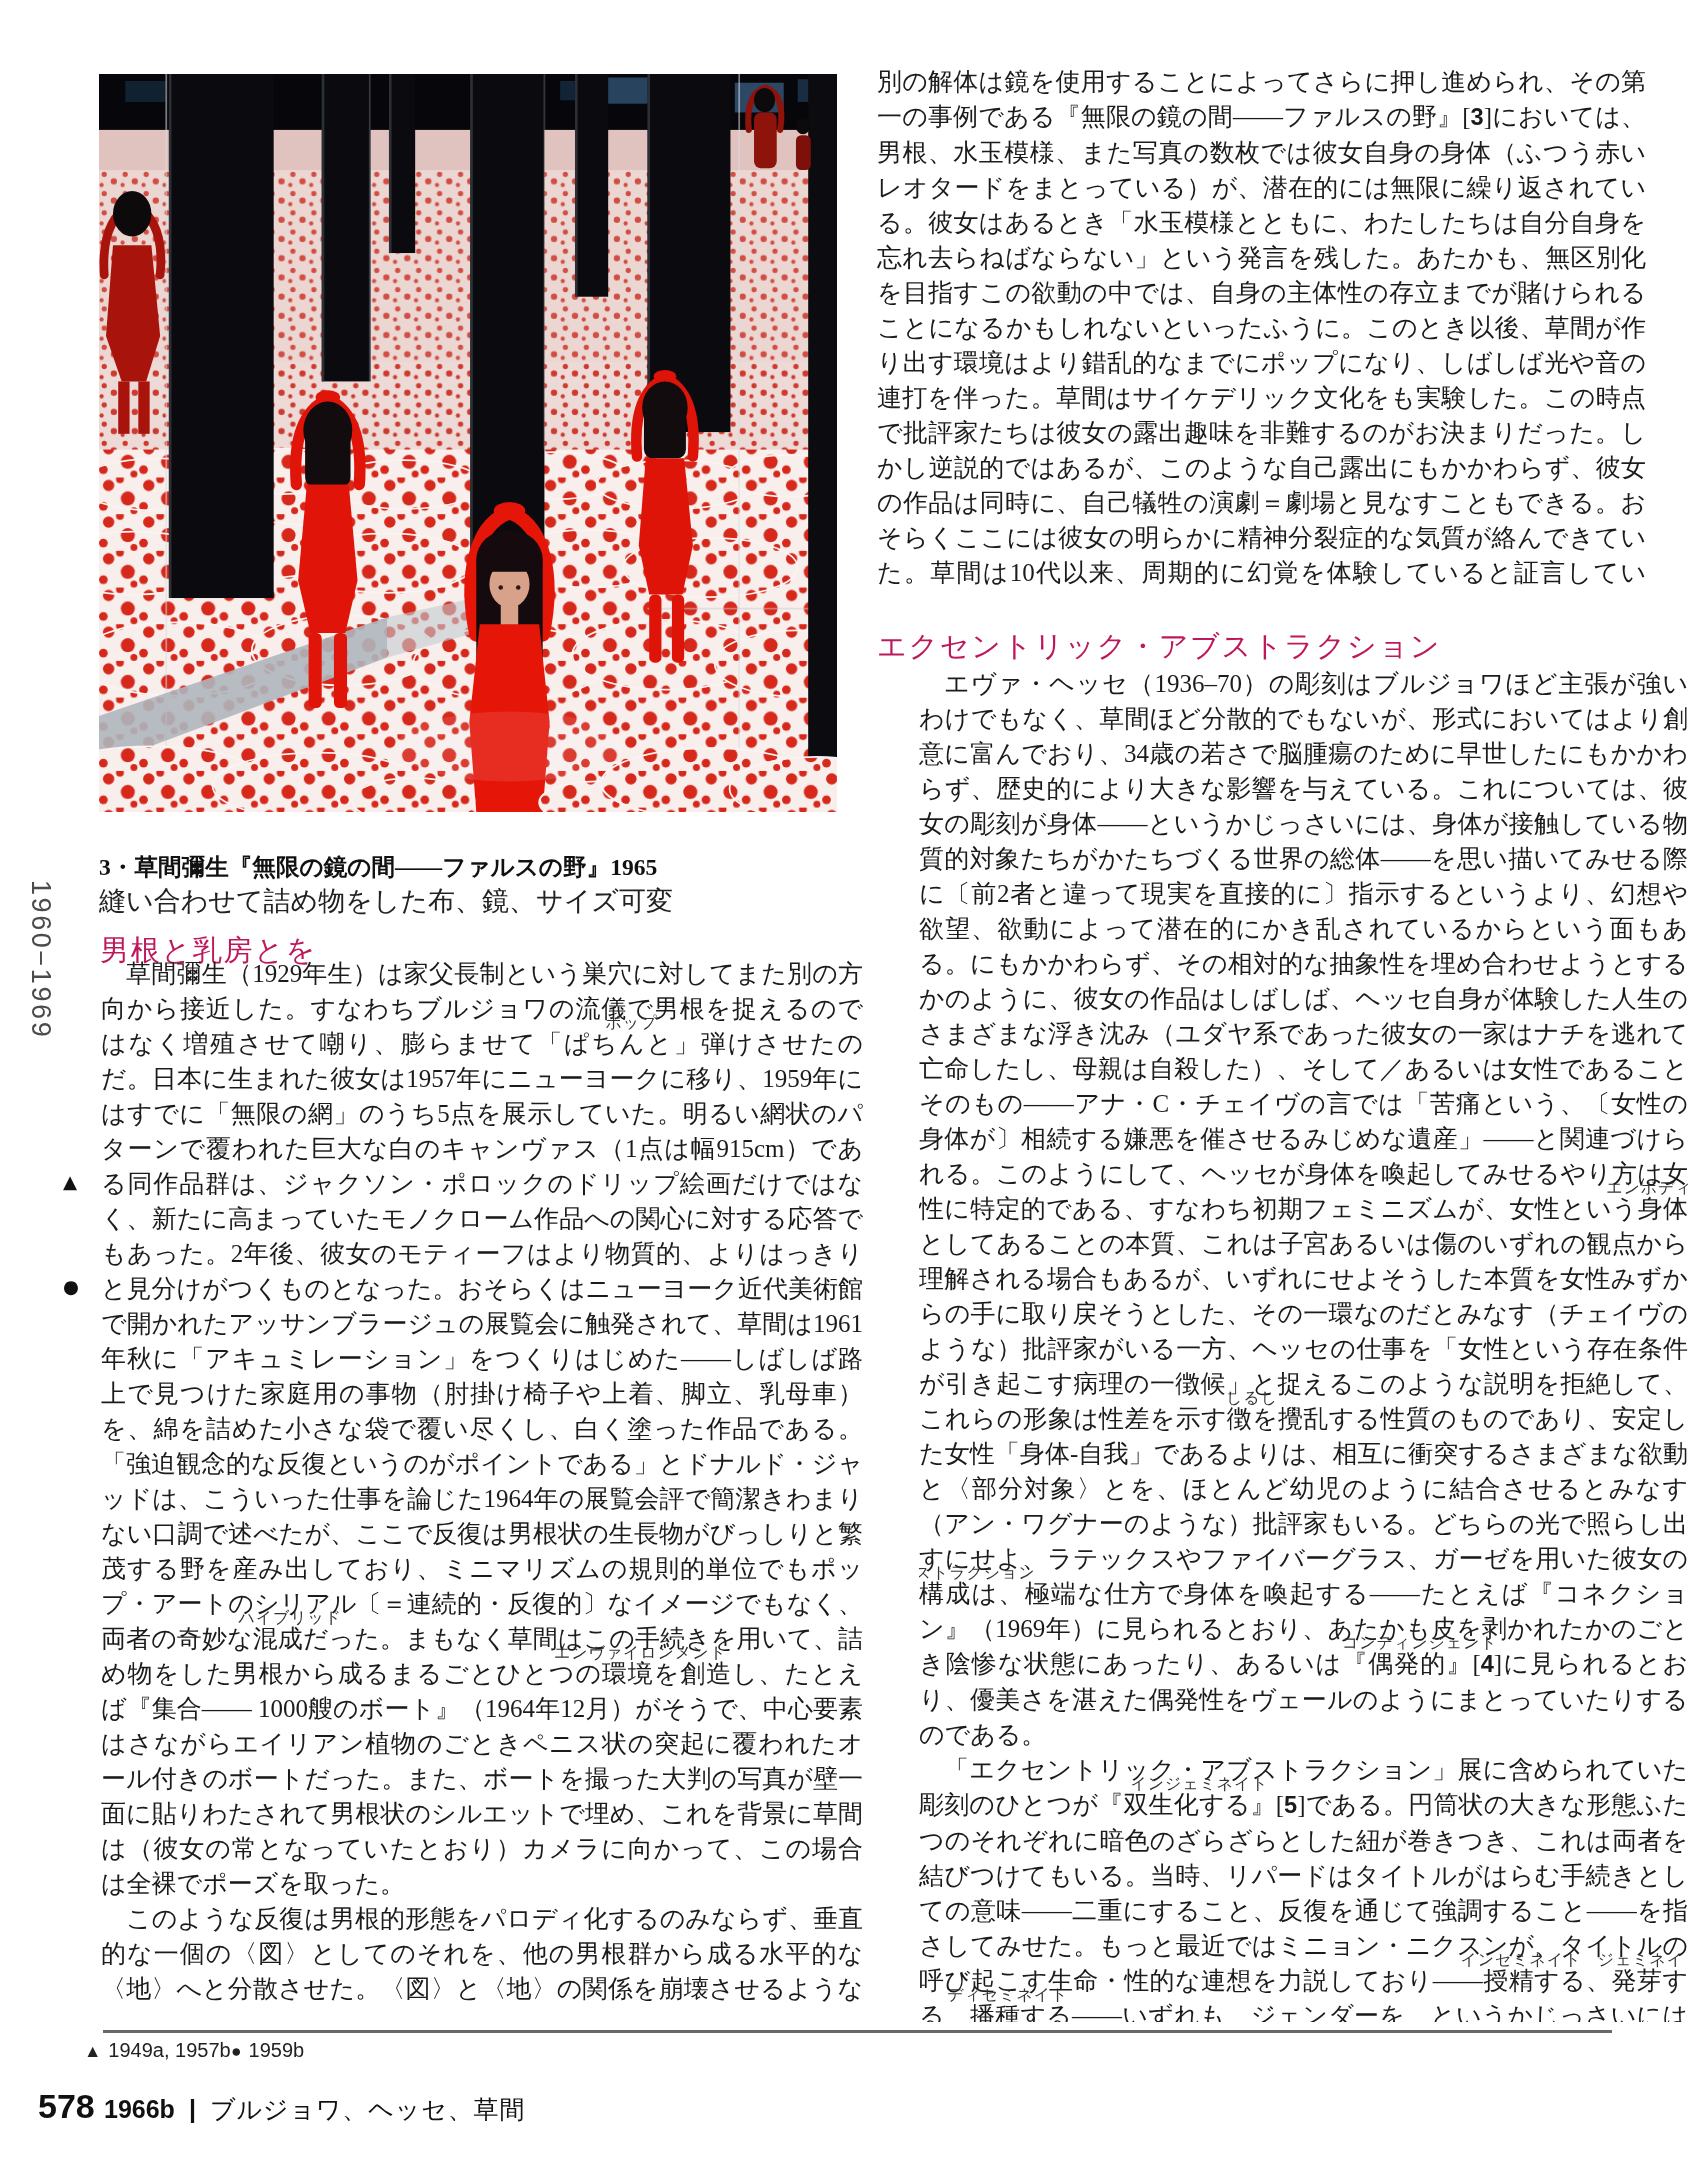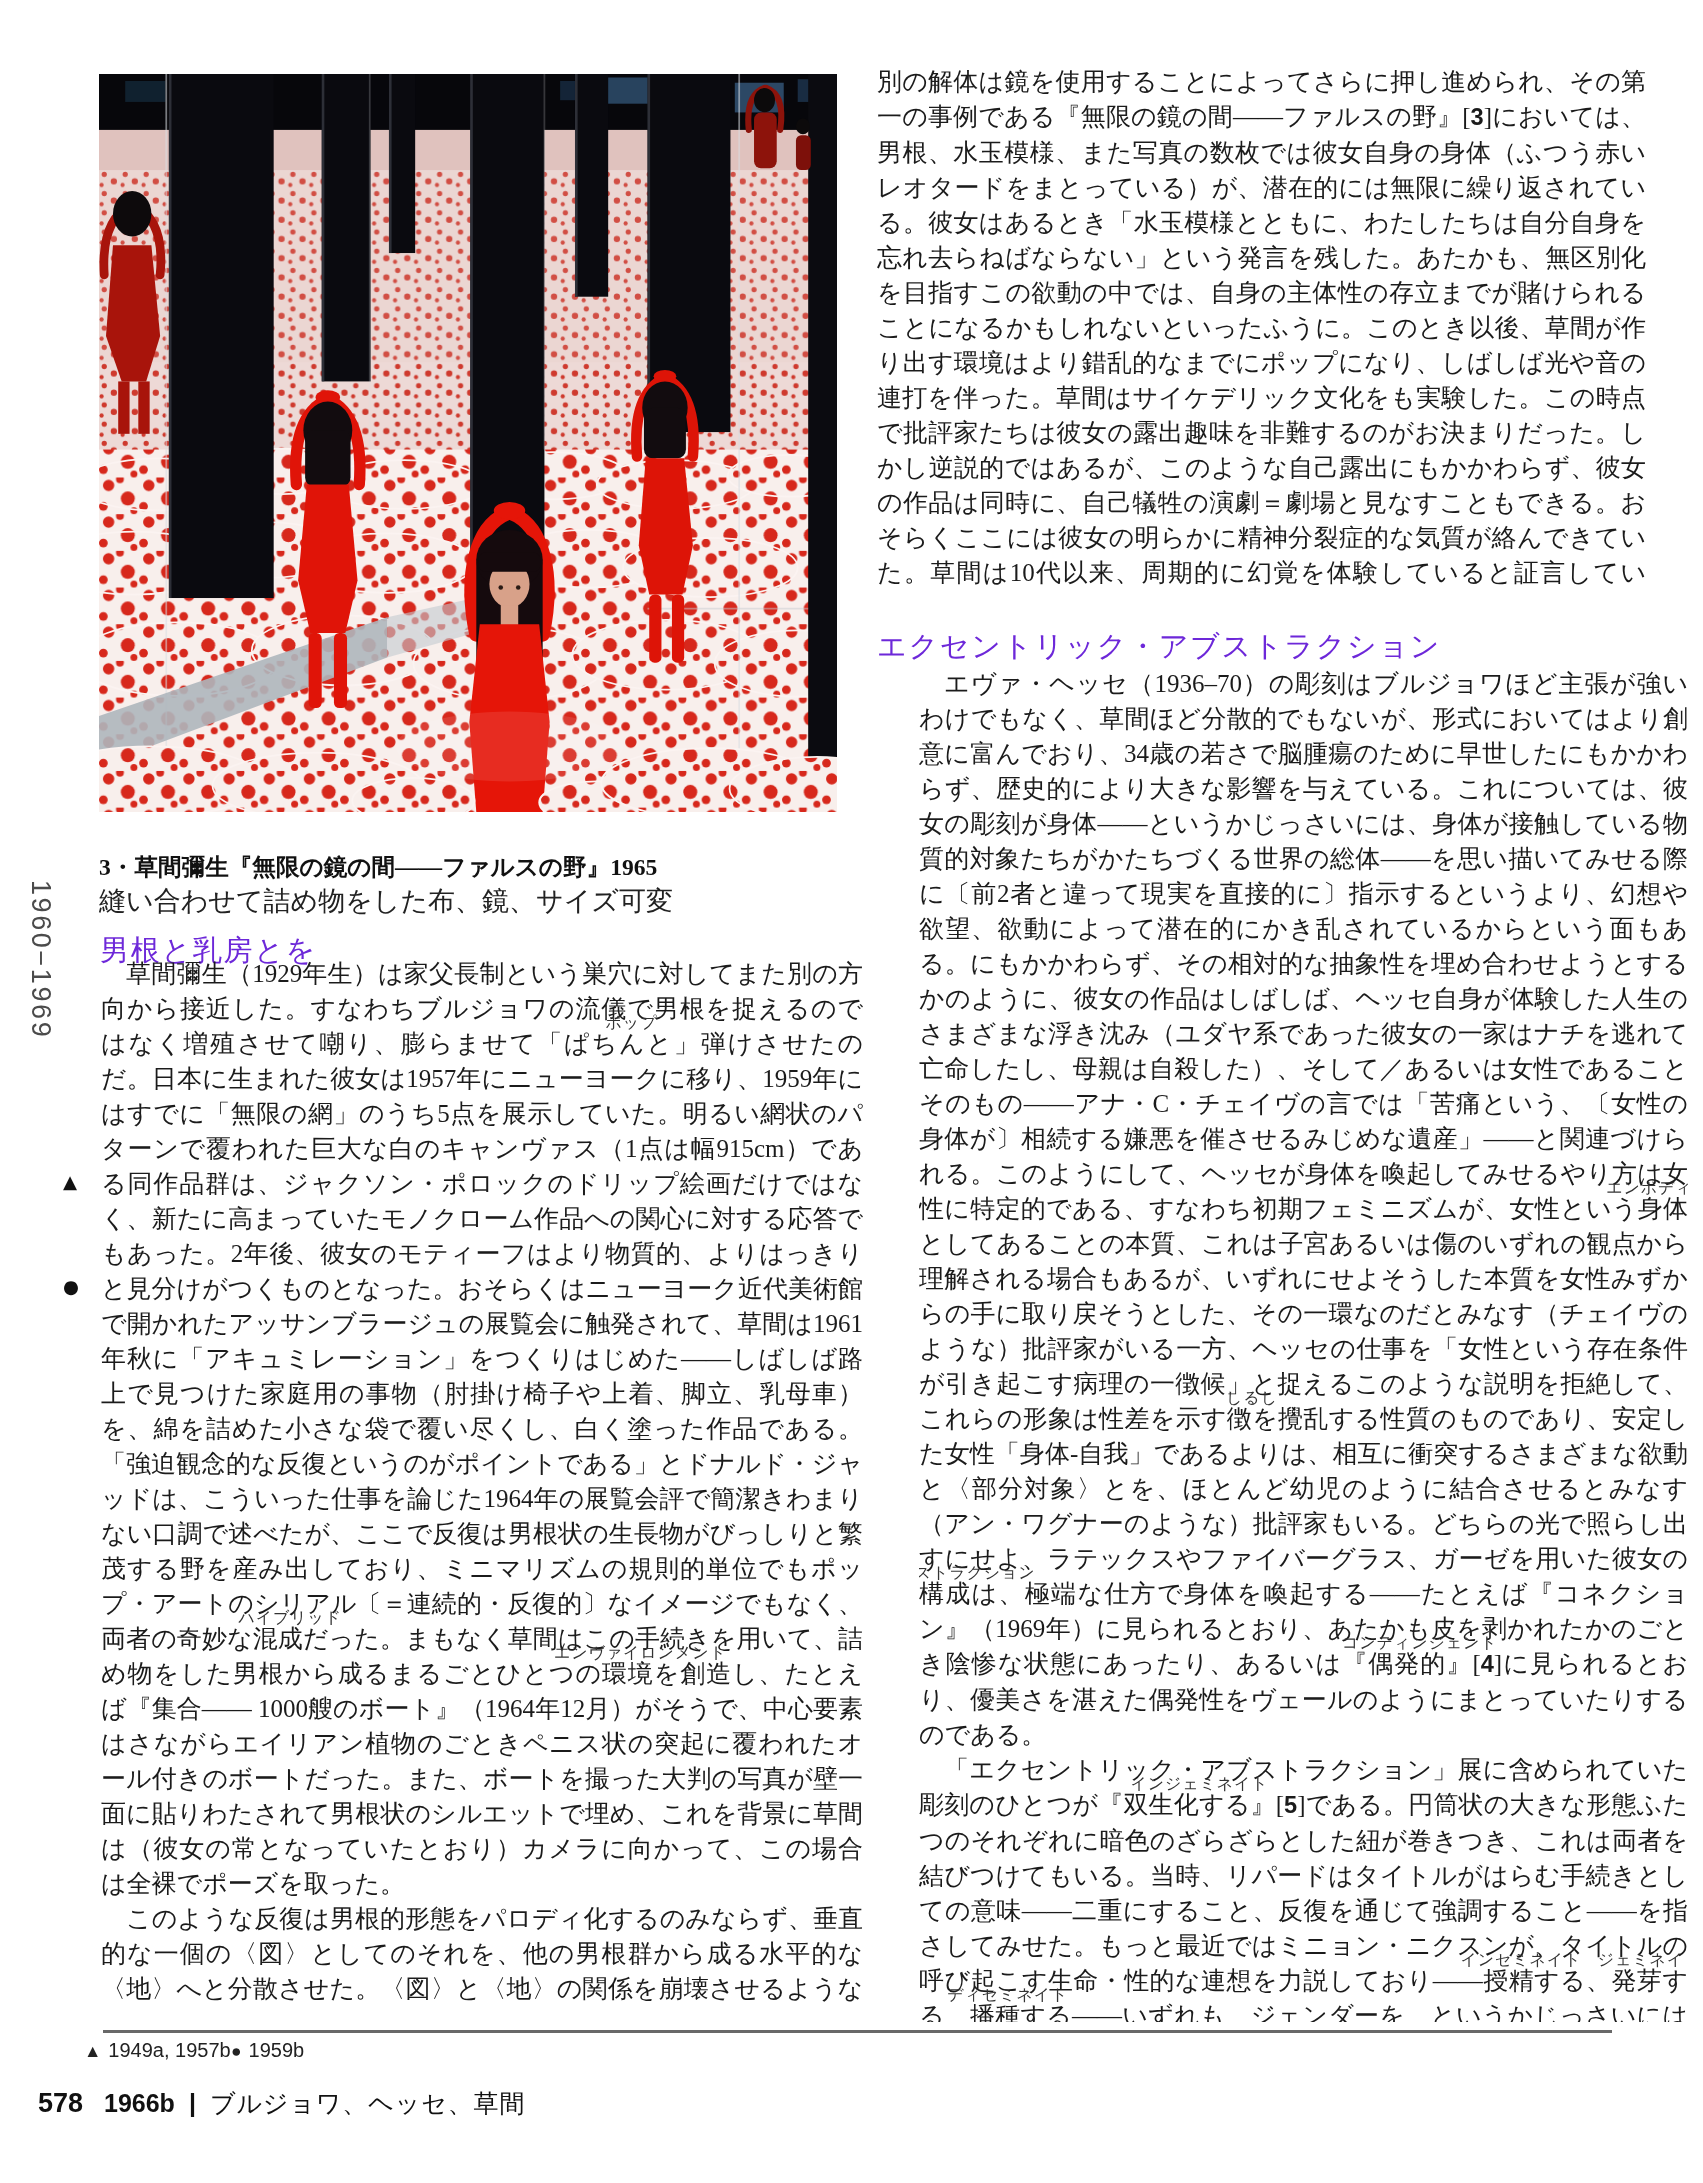--- a/index.html
+++ b/index.html
@@ -8,21 +8,21 @@
   
   .body-text{font-size:25px;line-height:35px;text-align:justify;color:#1b1b1b;
              font-family:"Liberation Serif","DejaVu Serif",serif;}
   .body-text p{margin:0;}
   .body-text p.indent{text-indent:1em;}
   #left-body{position:absolute;left:101px;top:956px;width:762px;height:1048px;overflow:hidden;}
   #right-para-a{position:absolute;left:877px;top:64px;width:769px;height:528px;overflow:hidden;}
   #right-body{position:absolute;left:919px;top:666px;width:769px;height:1356px;overflow:hidden;}
   
   .section-heading{position:absolute;font-family:"Liberation Sans","DejaVu Sans",sans-serif;
-                   font-size:29px;font-weight:500;letter-spacing:1.7px;color:#6d28d9;}
+                   font-size:29px;font-weight:500;letter-spacing:1.7px;color:#be185d;}
   #left-heading{left:100px;top:931px;}
   #right-heading{left:877px;top:627px;}
   
   #caption{position:absolute;left:99px;top:852px;width:751px;
            font-family:Liberation Serif, serif;}
   #caption .cap-title{font-size:23.6px;font-weight:bold;color:#111;line-height:30px;}
   #caption .cap-media{font-size:27px;color:#222;line-height:30px;margin-top:3.5px;}
   
   #decade{position:absolute;left:56px;top:880px;transform:rotate(90deg);transform-origin:top left;
           font-family:"Liberation Sans","DejaVu Sans",sans-serif;font-size:27px;letter-spacing:2.6px;
@@ -40,21 +40,21 @@
   .figref b{font-family:"Liberation Sans","DejaVu Sans",sans-serif;font-size:23.6px;}
   
   #foot-rule{position:absolute;left:103px;top:2030px;width:1509px;height:2.6px;background:#686868;}
   .footnote{position:absolute;top:2039px;font-size:20px;color:#222;
             font-family:"Liberation Sans","DejaVu Sans",sans-serif;}
   #footnote-triangle{left:84px;}
   #footnote-circle{left:231px;}
   .footnote .sym{margin-right:7px;font-size:17.5px;}
   #footer-row{position:absolute;left:38px;top:2087px;display:flex;align-items:baseline;
               font-family:"Liberation Sans","DejaVu Sans",sans-serif;color:#111;}
-  #page-number{font-size:27px;font-weight:bold;width:66px;}
+  #page-number{font-size:34px;font-weight:bold;width:66px;}
   #entry-id{font-size:25px;font-weight:bold;}
   #entry-divider{font-size:25px;font-weight:bold;margin:0 14px;}
   #entry-title{font-size:25px;letter-spacing:0.9px;}
   
   #photo{position:absolute;left:99px;top:74px;width:738px;height:738px;}
 </style>
 </head>
 <body>
 
 <div id="page">

